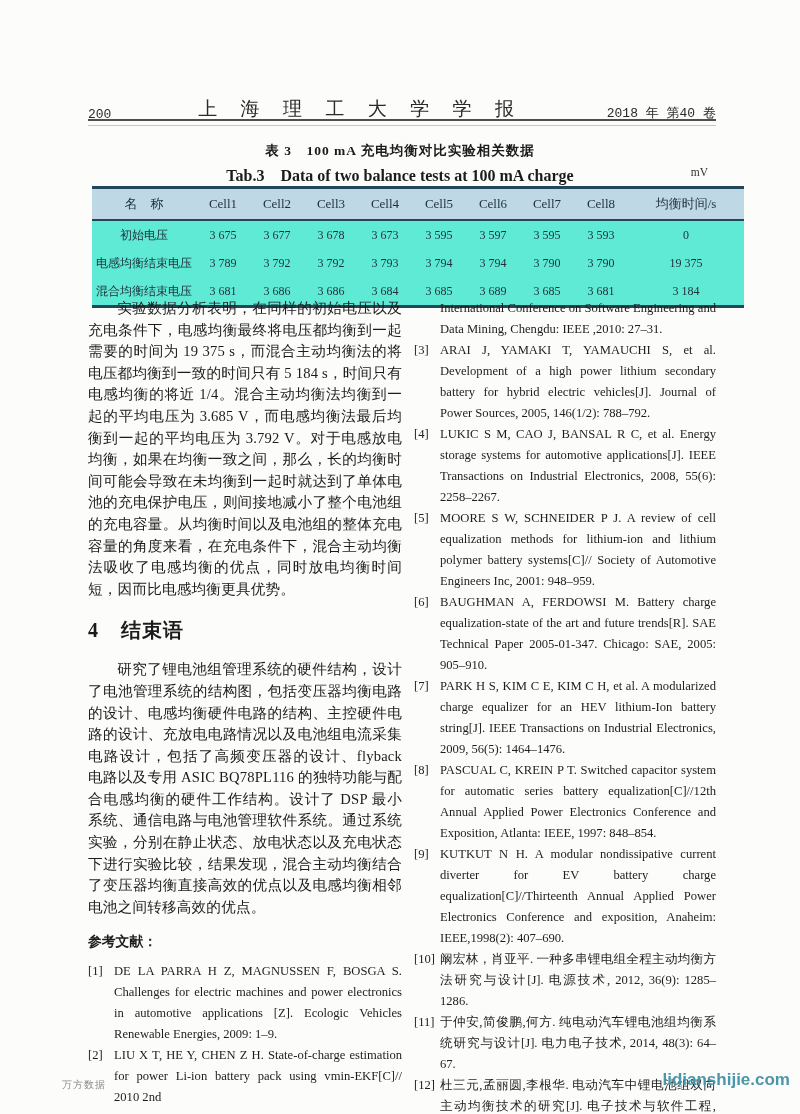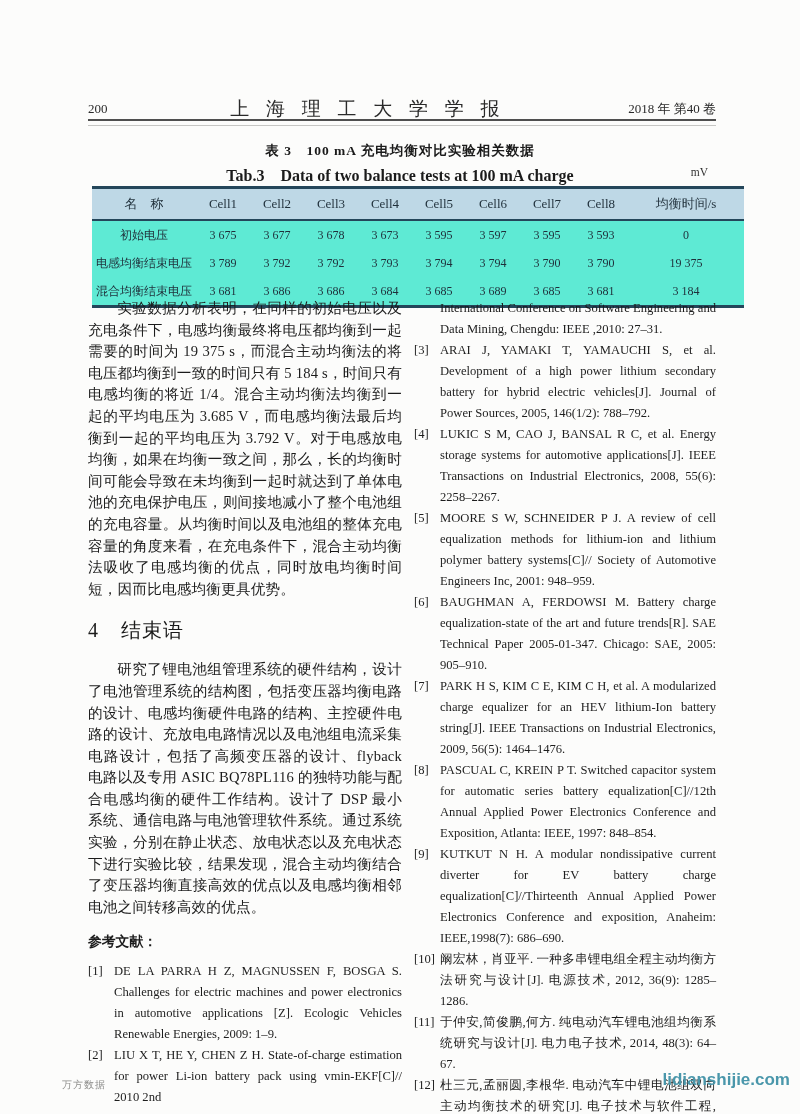--- a/index.html
+++ b/index.html
@@ -4,22 +4,22 @@
 <style>
   html,body{margin:0;padding:0;background:#e9e9e7;}
   .page{
     position:relative;width:800px;height:1114px;margin:0 auto;
     background:#fcfcfb;color:#1b1b1b;overflow:hidden;
     font-family:"Liberation Serif","DejaVu Serif",serif;
   }
   
   .run-head{
     position:absolute;top:96px;left:88px;width:628px;
-    display:flex;justify-content:space-between;align-items:center;
-    font-size:13px;color:#2a2a2a;
+    display:flex;justify-content:space-between;align-items:flex-end;
+    font-size:13px;color:#2a2a2a;font-family:Liberation Mono, monospace;
   }
   .run-head .journal{letter-spacing:6px;font-size:19px;}
   .head-rule{
     position:absolute;top:119px;left:88px;width:628px;height:4px;
     border-top:2px solid #4f4f4f;border-bottom:1px solid #c6c6c4;
   }
   
   .caption-wrap{position:absolute;top:142px;left:92px;width:616px;text-align:center;}
   .cap-zh{font-weight:bold;font-size:13.5px;letter-spacing:1px;}
   .cap-en{font-weight:bold;font-size:16px;margin-top:6px;}
@@ -42,21 +42,21 @@
   .col-time{width:112px;}
   
   .col{position:absolute;top:298px;text-align:justify;}
   .col-left{left:88px;width:314px;}
   .col-right{left:414px;width:302px;}
   .body-para{
     font-size:14.6px;line-height:21.6px;text-indent:2em;margin:0;
     letter-spacing:0.2px;
   }
   .section-heading{
-    font-size:20px;font-weight:normal;margin:17px 0 15px 0;text-indent:0;
+    font-size:20px;font-weight:bold;margin:17px 0 15px 0;text-indent:0;
     letter-spacing:1px;
   }
   .section-heading .sec-num{margin-right:22px;}
   .refs-heading{font-size:13.8px;font-weight:bold;margin:15px 0 10px 0;}
   .ref{
     position:relative;padding-left:26px;font-size:12.6px;line-height:21px;
     text-align:justify;color:#1d1d1d;
   }
   .ref-num{position:absolute;left:0;top:0;}
   .ref-cont{padding-left:26px;font-size:12.6px;line-height:21px;text-align:justify;}
@@ -181,21 +181,21 @@
     <div class="ref">
       <span class="ref-num">[7]</span>
       <span>PARK H S, KIM C E, KIM C H, et al. A modularized charge equalizer for an HEV lithium-Ion battery string[J]. IEEE Transactions on Industrial Electronics, 2009, 56(5): 1464–1476.</span>
     </div>
     <div class="ref">
       <span class="ref-num">[8]</span>
       <span>PASCUAL C, KREIN P T. Switched capacitor system for automatic series battery equalization[C]//12th Annual Applied Power Electronics Conference and Exposition, Atlanta: IEEE, 1997: 848–854.</span>
     </div>
     <div class="ref">
       <span class="ref-num">[9]</span>
-      <span>KUTKUT N H. A modular nondissipative current diverter for EV battery charge equalization[C]//Thirteenth Annual Applied Power Electronics Conference and exposition, Anaheim: IEEE,1998(7): 686–690.</span>
+      <span>KUTKUT N H. A modular nondissipative current diverter for EV battery charge equalization[C]//Thirteenth Annual Applied Power Electronics Conference and exposition, Anaheim: IEEE,1998(2): 407–690.</span>
     </div>
     <div class="ref">
       <span class="ref-num">[10]</span>
       <span>阚宏林，肖亚平. 一种多串锂电组全程主动均衡方法研究与设计[J]. 电源技术, 2012, 36(9): 1285–1286.</span>
     </div>
     <div class="ref">
       <span class="ref-num">[11]</span>
       <span>于仲安,简俊鹏,何方. 纯电动汽车锂电池组均衡系统研究与设计[J]. 电力电子技术, 2014, 48(3): 64–67.</span>
     </div>
     <div class="ref">

